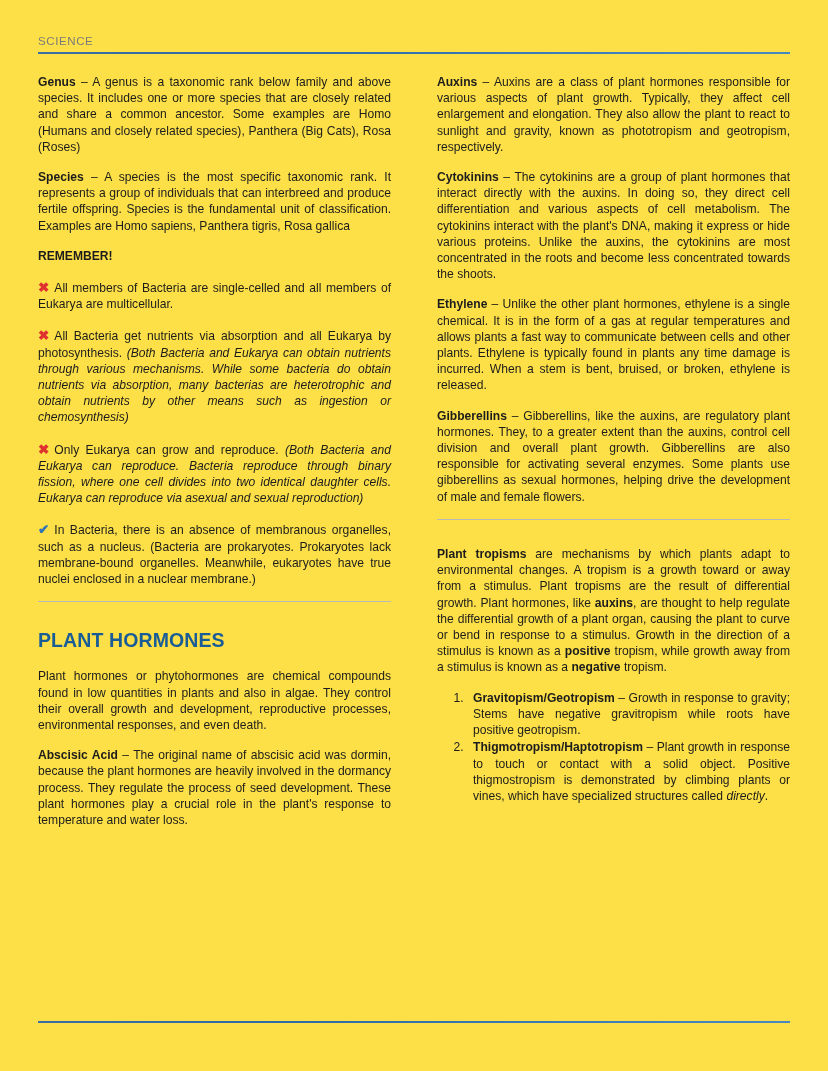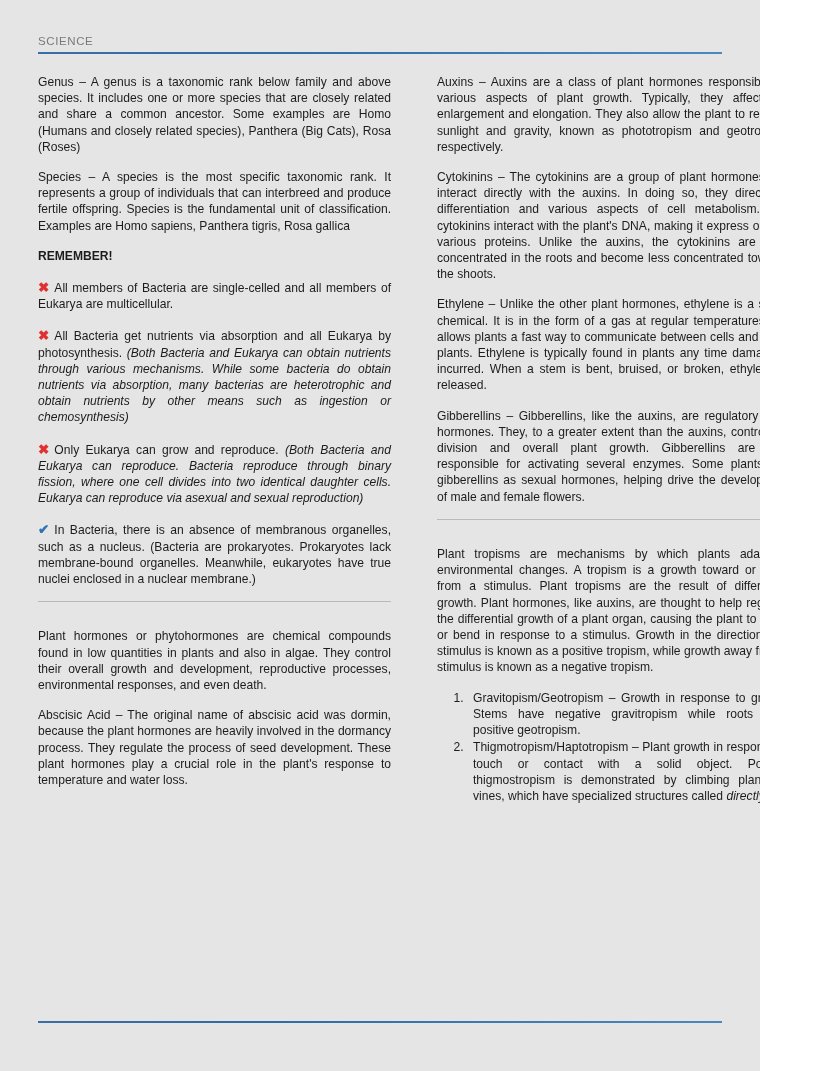--- a/index.html
+++ b/index.html
@@ -5,23 +5,23 @@
   html, body {
     margin: 0;
     padding: 0;
     background: #ffffff;
   }
   body {
     font-family: "Liberation Sans", sans-serif;
   }
   .page {
     position: relative;
-    width: 760px;
+    width: 828px;
     height: 1071px;
-    background: #e5e5e5;
+    background: #fde047;
     box-sizing: border-box;
     overflow: hidden;
   }
   .header {
     position: absolute;
     top: 34px;
     left: 38px;
     right: 38px;
     height: 26px;
   }
@@ -60,21 +60,21 @@
   }
   p.body, li.body {
     font-size: 12.1px;
     line-height: 16.2px;
     color: #1c1c1c;
     text-align: justify;
     margin: 0 0 14px 0;
     font-family: "Liberation Sans", sans-serif;
     hyphens: none;
   }
-  .b { font-weight: normal; }
+  .b { font-weight: bold; }
   .i { font-style: italic; }
   .subhead {
     font-size: 12.1px;
     line-height: 16.2px;
     font-weight: bold;
     font-style: italic;
     color: #1c1c1c;
     margin: 0 0 13px 0;
     text-align: left;
   }
@@ -154,20 +154,21 @@
       <p class="mark-item"><span class="mark mark-x">✖</span><span>All members of Bacteria are single-celled and all members of Eukarya are multicellular.</span></p>
 
       <p class="mark-item"><span class="mark mark-x">✖</span><span>All Bacteria get nutrients via absorption and all Eukarya by photosynthesis. </span><span class="i">(Both Bacteria and Eukarya can obtain nutrients through various mechanisms. While some bacteria do obtain nutrients via absorption, many bacterias are heterotrophic and obtain nutrients by other means such as ingestion or chemosynthesis)</span></p>
 
       <p class="mark-item"><span class="mark mark-x">✖</span><span>Only Eukarya can grow and reproduce. </span><span class="i">(Both Bacteria and Eukarya can reproduce. Bacteria reproduce through binary fission, where one cell divides into two identical daughter cells. Eukarya can reproduce via asexual and sexual reproduction)</span></p>
 
       <p class="mark-item"><span class="mark mark-check">✔</span><span>In Bacteria, there is an absence of membranous organelles, such as a nucleus. (Bacteria are prokaryotes. Prokaryotes lack membrane-bound organelles. Meanwhile, eukaryotes have true nuclei enclosed in a nuclear membrane.)</span></p>
 
       <div class="divider"></div>
 
+      <h2 class="section">PLANT HORMONES</h2>
 
       <p class="body">Plant hormones or phytohormones are chemical compounds found in low quantities in plants and also in algae. They control their overall growth and development, reproductive processes, environmental responses, and even death.</p>
 
 
       <p class="body"><span class="b">Abscisic Acid</span><span> – </span><span>The original name of abscisic acid was dormin, because the plant hormones are heavily involved in the dormancy process. They regulate the process of seed development. These plant hormones play a crucial role in the plant's response to temperature and water loss.</span></p>
 
     </div>
 
     <div class="col">
 

